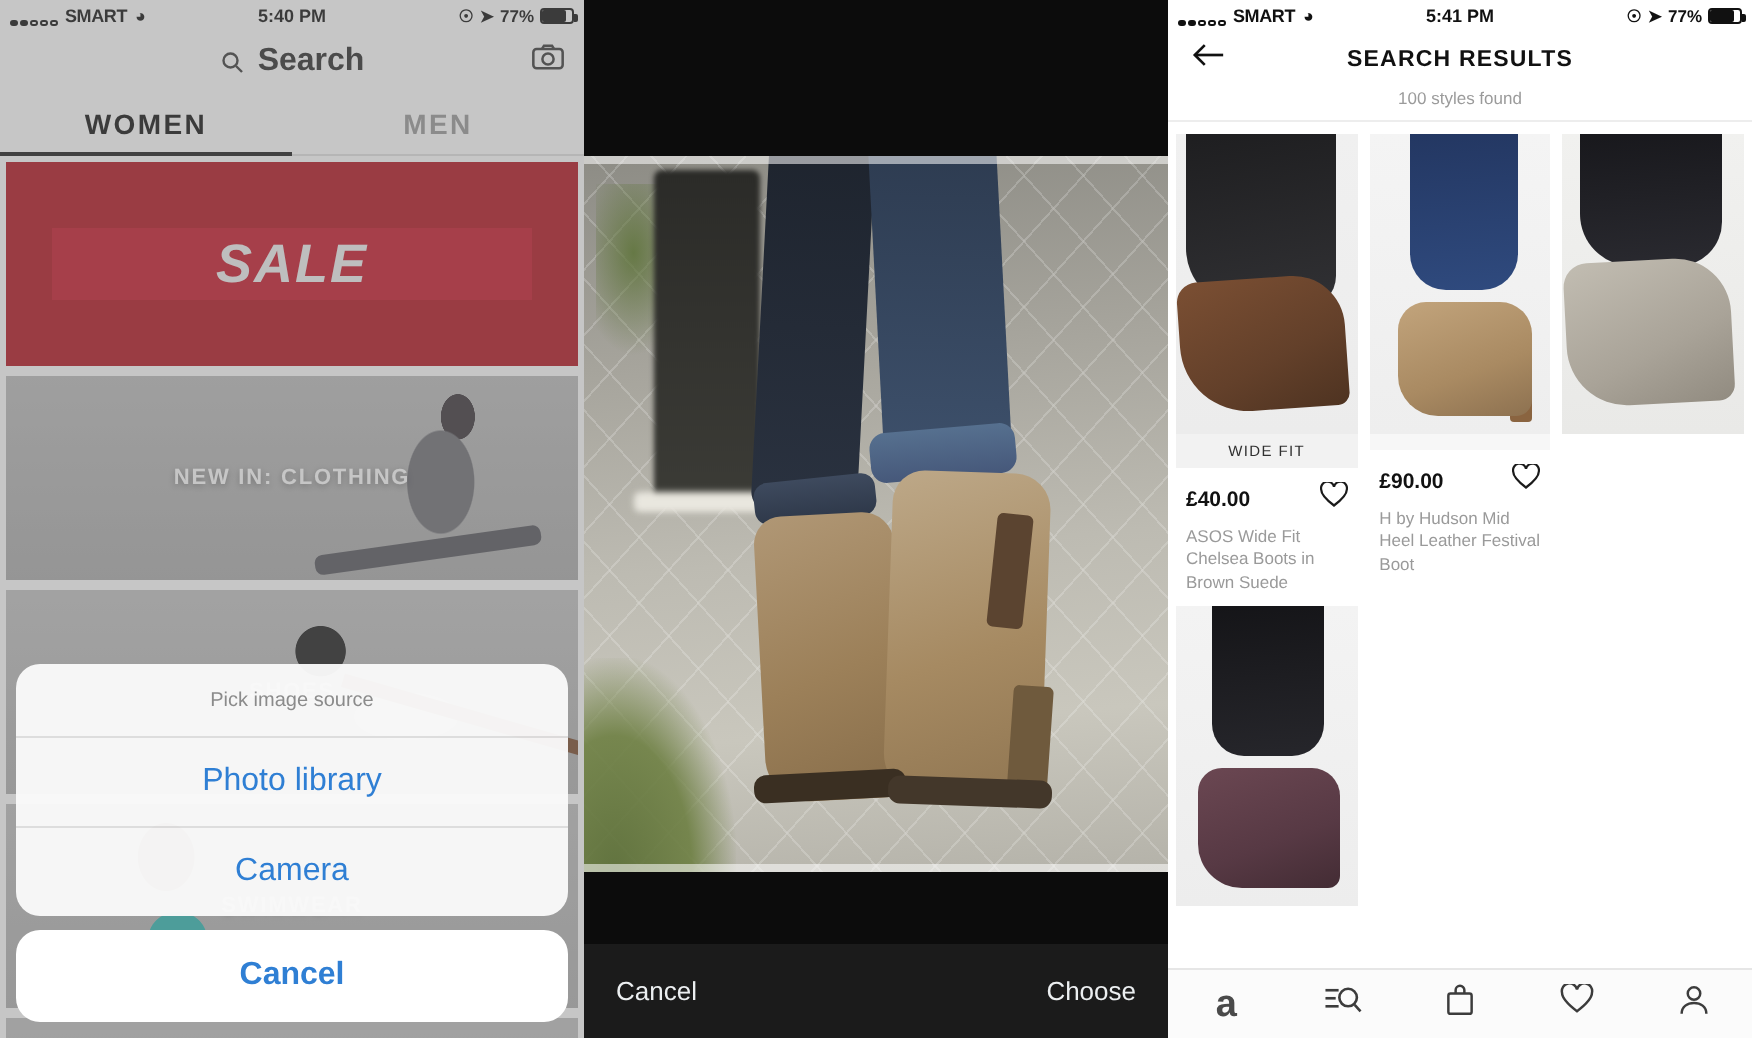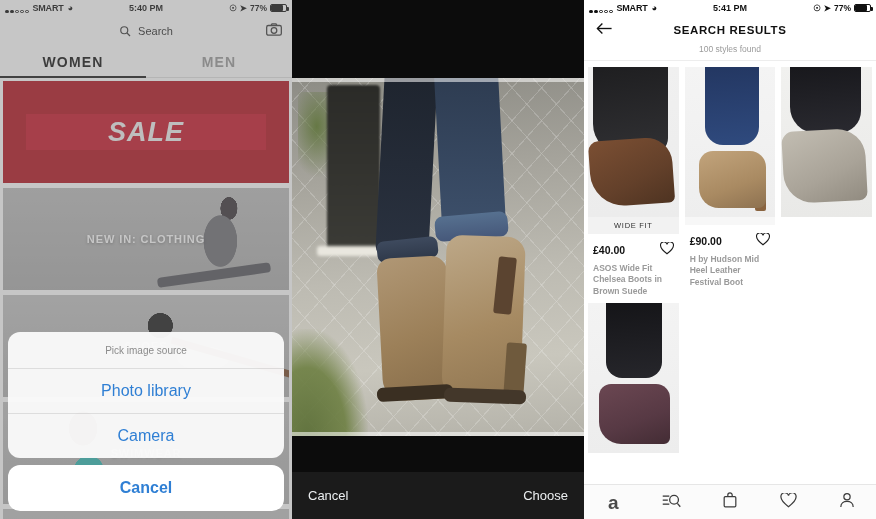--- a/index.html
+++ b/index.html
@@ -25,21 +25,21 @@
   .batt { width:17px; height:8px; border:1px solid #111; border-radius:2px; position:relative; }
   .batt::after { content:""; position:absolute; right:-3px; top:2px; width:2px; height:4px;
     background:#111; border-radius:0 1px 1px 0; }
   .batt i { display:block; height:100%; background:#111; border-radius:1px; }
 
   
   .p1-root { position:absolute; inset:0; background:#fff; }
   .searchbar { height:30px; display:flex; align-items:center; justify-content:center;
     position:relative; background:#fff; }
   .search-inner { display:flex; align-items:center; gap:7px; }
-  .search-txt { font-size:11px; color:#2b2b2b; }
+  .search-txt { font-size:16px; color:#2b2b2b;font-weight:bold; }
   .cam-btn { position:absolute; right:10px; top:50%; transform:translateY(-50%); }
   .tabs { display:flex; height:32px; border-bottom:1px solid #e2e2e2; }
   .tab { flex:1; display:flex; align-items:center; justify-content:center;
     font-size:14px; font-weight:bold; letter-spacing:1.2px; color:#9a9a9a; position:relative; }
   .tab.active { color:#111; }
   .tab.active::after { content:""; position:absolute; bottom:-1px; left:0; right:0;
     height:2.5px; background:#1b1b1b; }
   .grid { padding:3px; display:grid; grid-template-columns:1fr; gap:5px; }
   .tile { position:relative; height:102px; overflow:hidden; background:#b8b8b8;
     display:flex; align-items:center; justify-content:center; }
@@ -149,21 +149,21 @@
   .results { flex:1; overflow:hidden; padding:6px 4px 0; display:grid;
     grid-template-columns:1fr 1fr 1fr; gap:6px; align-content:start; }
   .card { display:flex; flex-direction:column; }
   .card-img { height:150px; position:relative; overflow:hidden; background:#efefef; }
   .badge { text-align:center; font-size:7.5px; letter-spacing:.7px; color:#303030;
     background:#f2f2f2; padding:4px 0; }
   .badge.blank { background:#f7f7f7; color:transparent; }
   .card-meta { padding:7px 5px 0; }
   .price-row { display:flex; align-items:center; justify-content:space-between; }
   .price { font-size:10.5px; font-weight:bold; color:#111; }
-  .desc { font-size:8.5px; line-height:1.35; color:#9a9a9a; margin-top:4px;font-weight:bold; }
+  .desc { font-size:8.5px; line-height:1.35; color:#9a9a9a; margin-top:4px; }
 
   
   .pi { position:absolute; inset:0; }
   .pi.b1 { background:
       linear-gradient(180deg,#f0f0f0 0%, #ececec 100%); }
   .pi.b1::before { content:""; position:absolute; left:6%; top:-4%; width:82%; height:62%;
       background:linear-gradient(170deg,#1d1d1f,#313134); border-radius:0 0 16px 30px; }
   .pi.b1::after { content:""; position:absolute; left:2%; top:48%; width:92%; height:44%;
       background:linear-gradient(155deg,#7b4f33 0%, #63402a 60%, #4e3321 100%);
       border-radius:10px 26px 6px 34px; transform:rotate(-4deg); }

